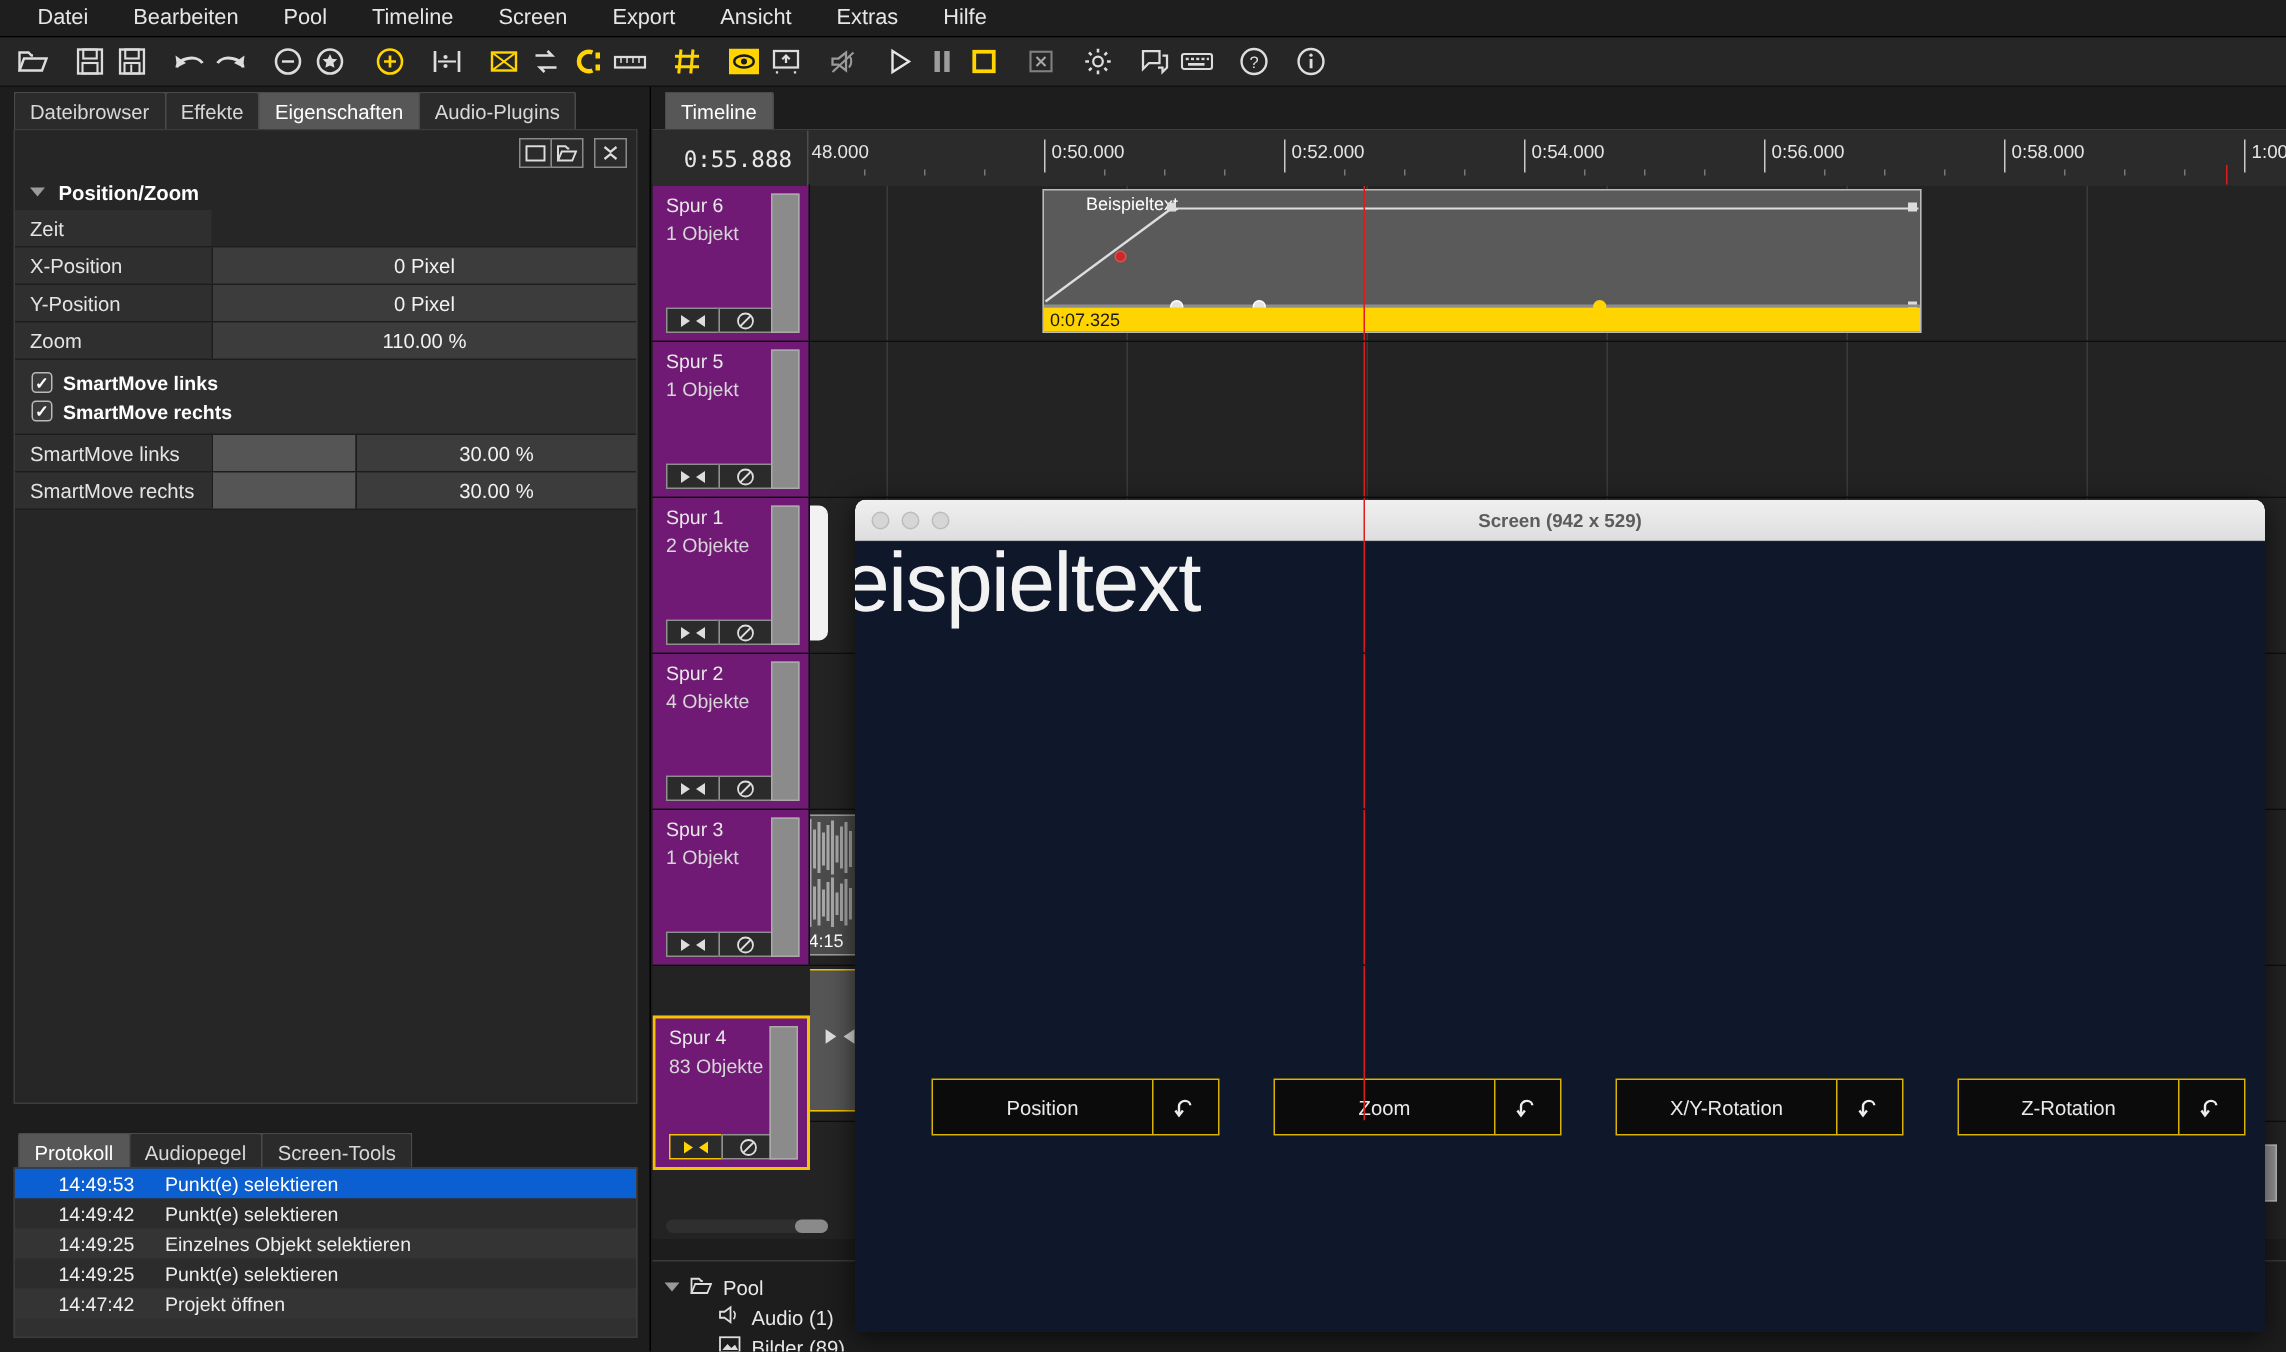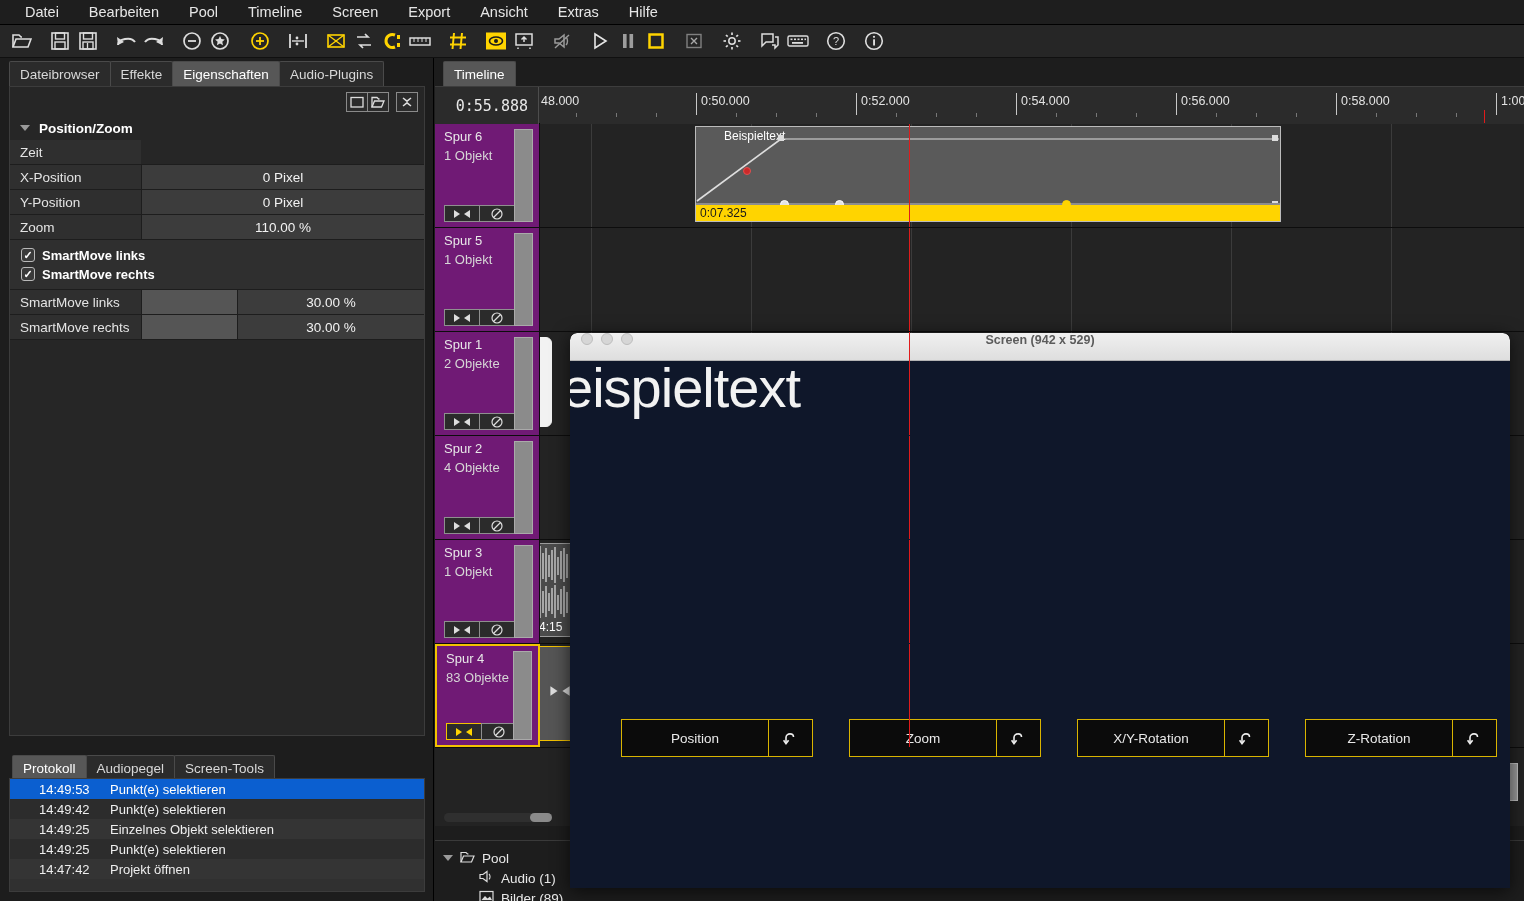--- a/index.html
+++ b/index.html
@@ -105,21 +105,21 @@
   .thead .tname { color:#e8e8e8; font-size:13px; padding:5px 0 0 9px; }
   .thead .tcount { color:#d6d6d6; font-size:13px; padding:4px 0 0 9px; }
   .tbtns { position:absolute; left:9px; bottom:5px; display:flex; }
   .tbtn { width:36px; height:17px; border:1px solid #8f8f8f; background:#2b2b2b;
     display:flex; align-items:center; justify-content:center; margin-right:-1px;
     color:#ddd; }
   .tslider { position:absolute; right:6px; top:5px; bottom:5px; width:19px;
     background:#8b8b8b; border:1px solid #aaa; }
   .tbodyarea { position:absolute; left:105px; top:0; right:0; height:100%;
     background:#232323; overflow:hidden; }
-  .track.sel .thead { border:2px solid #f3c200; }
+  .track.sel .thead { border:2px solid #f3c200;margin-top:33px; }
   .vline { position:absolute; top:0; bottom:0; width:1px; background:#3b3b3b; }
 
   .playhead { position:absolute; top:0; bottom:0; width:1px; background:#e01b1b; z-index:9; }
 
   
   .clip { position:absolute; background:#5a5a5a; border:1px solid #bbb; }
   .cliplabel { position:absolute; left:4px; top:2px; color:#fff; font-size:12px;margin-left:24px; }
   .clipbar { position:absolute; left:0; right:0; bottom:0; height:16px; background:#ffd400;
     color:#1a1a1a; font-size:12px; padding-left:4px; line-height:16px; }
   .keyline { position:absolute; left:0; right:0; background:#8d8d8d; height:2px; }
@@ -134,21 +134,21 @@
     background:#1d1d1d; border-top:1px solid #3a3a3a; padding-top:7px; }
   .ptrow { display:flex; align-items:center; height:20px; color:#e8e8e8; font-size:13.5px; gap:7px; }
 
   
   .screenwin { position:absolute; left:570px; top:333px; width:940px; height:555px;
     background:#000; border-radius:7px 7px 0 0;
     box-shadow:0 3px 18px rgba(0,0,0,.65); overflow:hidden; }
   .swtitle { height:28px; background:#ececec;
     background:linear-gradient(#f0f0f0,#dedede);
     border-bottom:1px solid #b4b4b4; border-radius:7px 7px 0 0;
-    display:flex; align-items:flex-start; position:relative; }
+    display:flex; align-items:center; position:relative; }
   .swdots { display:flex; gap:8px; padding-left:11px; }
   .swdot { width:12px;height:12px;border-radius:50%;background:#d6d6d6;border:1px solid #bcbcbc;}
   .swtitletext { position:absolute; left:0; right:0; text-align:center; font-size:12.5px;
     color:#5c5c5c; font-weight:bold; }
   .swbody { position:relative; width:940px; height:527px; background:#0f172a; }
   .bigtext { position:absolute; left:-8px; top:-6px; color:#f2f2f2;
     font-size:56px; font-family:"Liberation Sans", sans-serif; letter-spacing:-1px; }
   .ovbtns { position:absolute; left:51px; bottom:131px; display:flex; gap:36px; }
   .ovbtn { display:flex; height:38px; border:1px solid #d9b400; background:#0b0b0b; }
   .ovlabel { width:146px; display:flex; align-items:center; justify-content:center;

